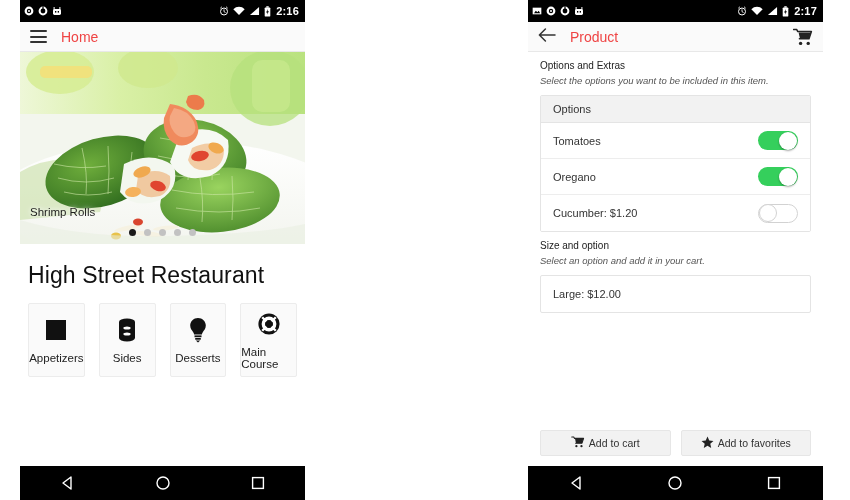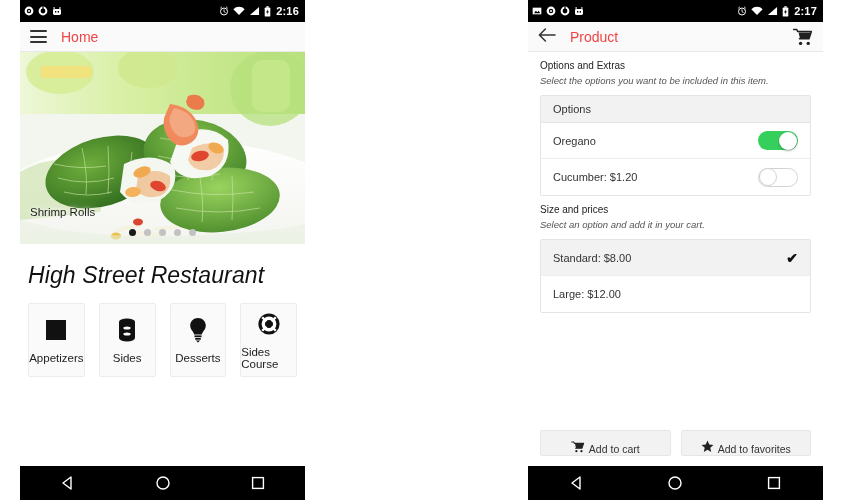--- a/index.html
+++ b/index.html
@@ -46,21 +46,21 @@
     text-shadow:0 0 4px rgba(255,255,255,.95), 0 0 8px rgba(255,255,255,.8);
     margin-top:12px;
   }
   .dots { position:absolute; bottom:8px; left:0; right:0; display:flex; justify-content:center; gap:8px; }
   .dot { width:7px; height:7px; border-radius:50%; background:#c2c2c2; }
   .dot.active { background:#1a1a1a; }
 
   
   .rest-title {
     font-size:23px; color:#111; font-weight:400;
-    padding:18px 8px 14px 8px; letter-spacing:.1px;font-style:italic;
+    padding:18px 8px 14px 8px; letter-spacing:.1px;
   }
 
   
   .cat-grid {
     display:grid; grid-template-columns:1fr 1fr 1fr 1fr;
     gap:14px; padding:0 8px;
   }
   .cat-card {
     background:#fafafa; border:1px solid #ececec; border-radius:2px;
     height:74px; display:flex; flex-direction:column;
@@ -120,21 +120,21 @@
   .price-label { font-size:11px; color:#333; }
   .check { font-size:14px; color:#111; font-weight:bold; }
 
   
   .actions {
     position:absolute; left:12px; right:12px; bottom:44px;
     display:flex; gap:10px;
   }
   .act-btn {
     flex:1; background:#f2f2f2; border:1px solid #e6e6e6; border-radius:2px;
-    height:26px; display:flex; align-items:flex-end; justify-content:center; gap:4px;
+    height:26px; display:flex; align-items:center; justify-content:center; gap:4px;
     font-size:10.5px; color:#333;
   }
   .spacer-8 { height:8px; }
 </style>
 </head>
 <body>
 
 <div class="stage">
 
   <div class="phone" id="phone-left">
@@ -305,21 +305,21 @@
         <span class="cat-ico">
           <svg width="24" height="24" viewBox="0 0 24 24">
             <circle cx="12" cy="12" r="10.6" fill="#111"></circle>
             <circle cx="12" cy="12" r="7.4" fill="#fff"></circle>
             <circle cx="12" cy="12" r="4" fill="#111"></circle>
             <g stroke="#fff" stroke-width="2.3">
               <path d="M5.2 5.2 9.4 9.4M18.8 5.2 14.6 9.4M5.2 18.8 9.4 14.6M18.8 18.8 14.6 14.6"></path>
             </g>
           </svg>
         </span>
-        <span class="cat-label">Sides Course</span>
+        <span class="cat-label">Main Course</span>
       </div>
     </div>
 
     <div class="navbar">
       <span>
         <svg width="16" height="16" viewBox="0 0 16 16">
             <path d="M11 2 3 8l8 6Z" fill="none" stroke="#fff" stroke-width="1.4" stroke-linejoin="round"></path>
           </svg>
       </span>
       <span>
@@ -400,45 +400,47 @@
     </div>
 
     <div class="r-body">
       <div class="sec-h">Options and Extras</div>
       <div class="sec-sub">Select the options you want to be included in this item.</div>
 
       <div class="card">
         <div class="grp-head">Options</div>
 
         <div class="row">
+          <span class="row-label">Tomatoes</span>
+          <span class="sw on">
+              <span class="knob"></span>
+            </span>
+        </div>
+        <div class="row">
           <span class="row-label">Oregano</span>
           <span class="sw on">
               <span class="knob"></span>
             </span>
         </div>
 
 
         <div class="row">
           <span class="row-label">Cucumber: $1.20</span>
           <span class="sw off">
               <span class="knob"></span>
             </span>
         </div>
       </div>
 
       <div class="spacer-8"></div>
 
-      <div class="sec-h">Size and prices</div>
+      <div class="sec-h">Size and option</div>
       <div class="sec-sub">Select an option and add it in your cart.</div>
 
       <div class="card">
-        <div class="price-row selected">
-          <span class="price-label">Standard: $8.00</span>
-          <span class="check">✔</span>
-        </div>
         <div class="price-row">
           <span class="price-label">Large: $12.00</span>
           <span class="check"></span>
         </div>
       </div>
     </div>
 
     <div class="actions">
       <div class="act-btn">
         <span>

